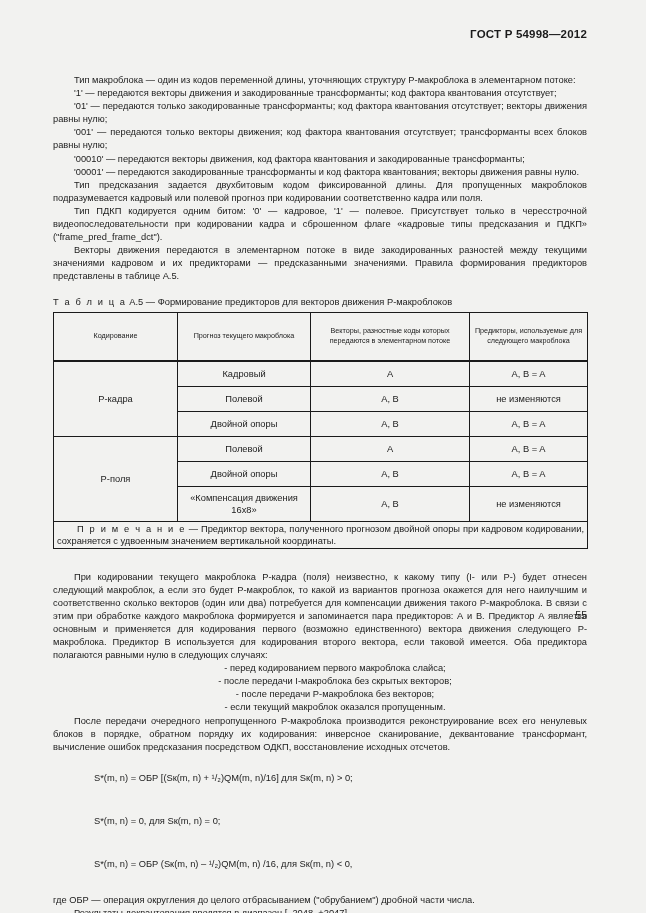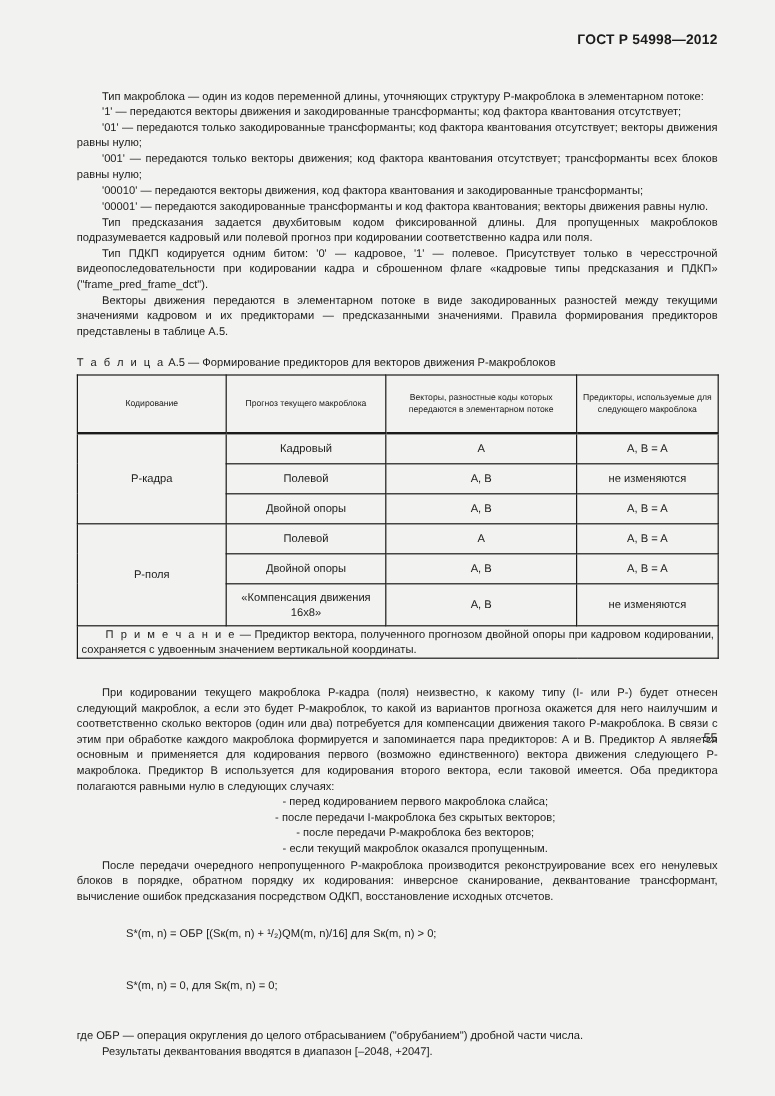--- a/index.html
+++ b/index.html
@@ -13,21 +13,21 @@
   .page {
     position: relative;
     width: 646px;
     height: 913px;
     background: #f2f2f0;
     box-sizing: border-box;
     overflow: hidden;
   }
   .content {
     position: absolute;
-    left: 64px;
+    left: 53px;
     top: 0;
     width: 534px;
     height: 654px;
   }
   .doc-header {
     position: absolute;
     right: 0;
     top: 28px;
     font-size: 11.5px;
     font-weight: bold;
@@ -237,20 +237,21 @@
       <p class="dash">- после передачи I-макроблока без скрытых векторов;</p>
       <p class="dash">- после передачи P-макроблока без векторов;</p>
       <p class="dash">- если текущий макроблок оказался пропущенным.</p>
       <p class="para">После передачи очередного непропущенного P-макроблока производится реконструирование всех его ненулевых блоков в порядке, обратном порядку их кодирования: инверсное сканирование, деквантование трансформант, вычисление ошибок предсказания посредством ОДКП, восстановление исходных отсчетов.</p>
 
       <div class="spacer-6"></div>
       <p class="formula">S*(m, n) = ОБР [(Sк(m, n) + ¹/₂)QM(m, n)/16]  для Sк(m, n) &gt; 0;</p>
       <div class="spacer-6"></div>
       <p class="formula">S*(m, n) = 0, для Sк(m, n) = 0;</p>
       <div class="spacer-6"></div>
+      <p class="formula">S*(m, n) = ОБР (Sк(m, n) – ¹/₂)QM(m, n) /16, для Sк(m, n) &lt; 0,</p>
       <div class="spacer-11"></div>
 
       <p class="para noindent">где ОБР — операция округления до целого отбрасыванием ("обрубанием") дробной части числа.</p>
       <p class="para">Результаты деквантования вводятся в диапазон [–2048, +2047].</p>
 
     </div>
 
     <div class="page-num">55</div>
 
   </div>

